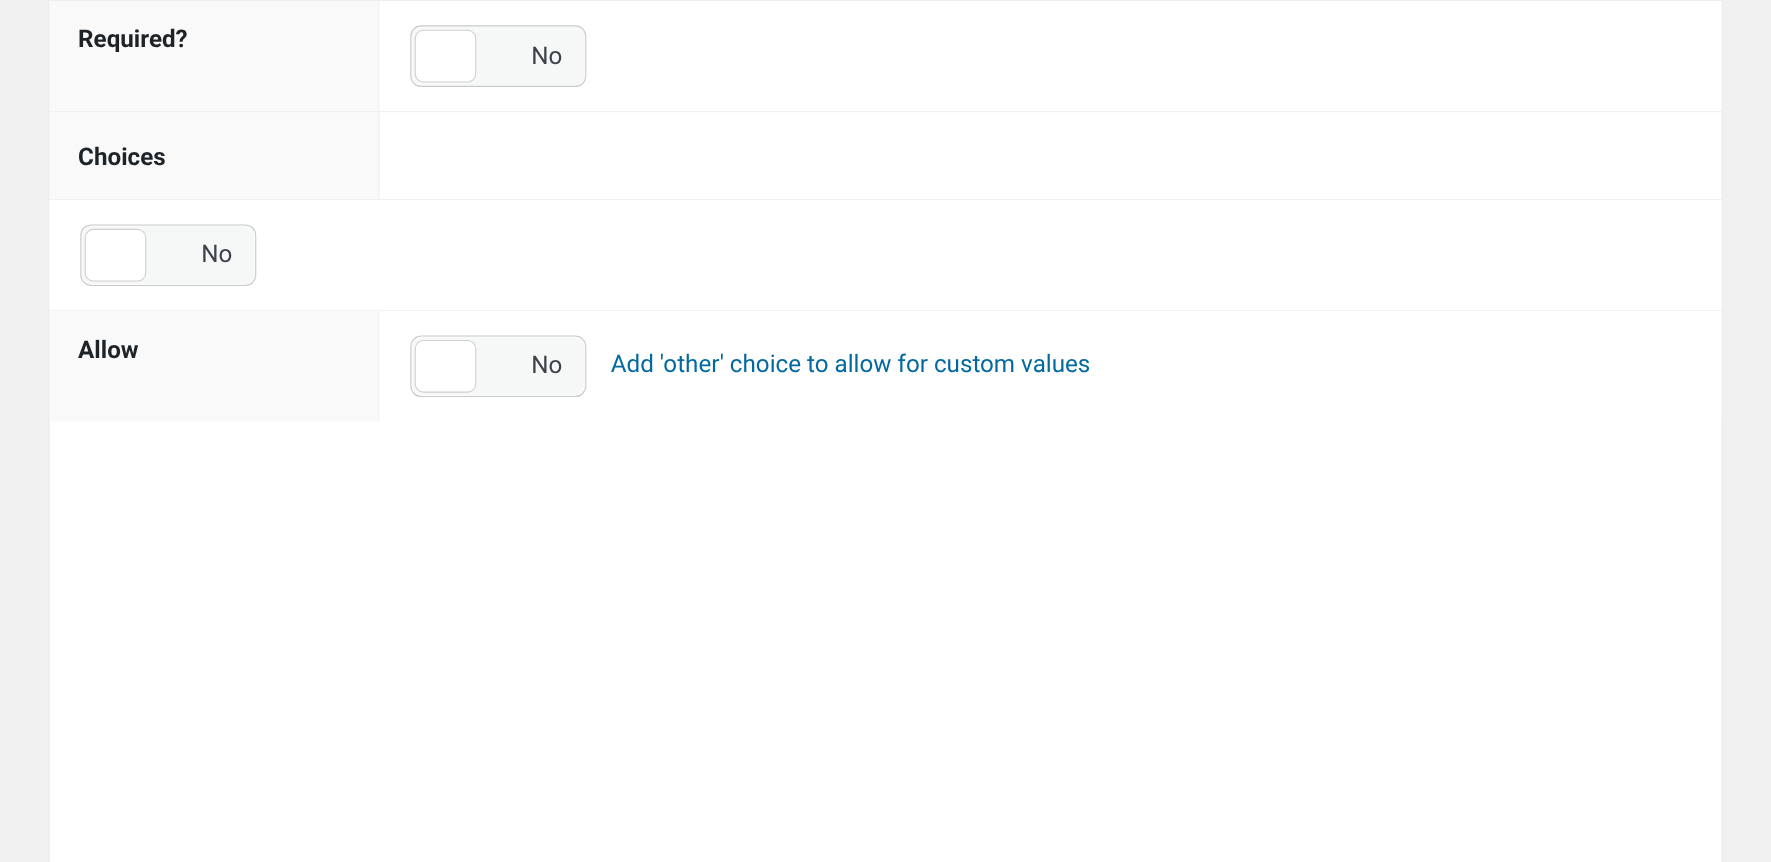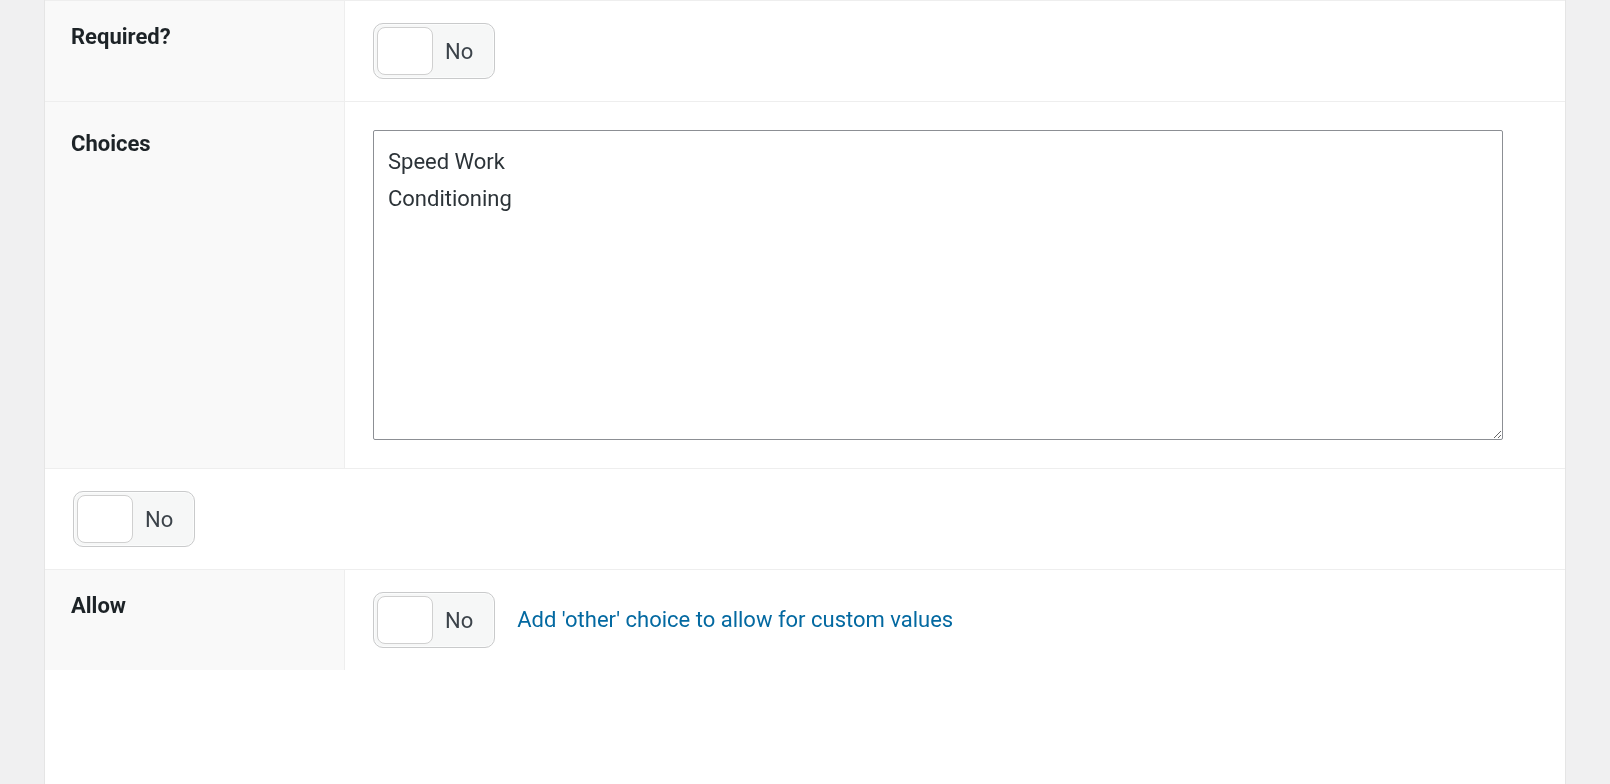--- a/index.html
+++ b/index.html
@@ -91,20 +91,21 @@
     border-radius: 8px;
     background: #ffffff;
     border: 1px solid #d0d0d0;
     box-sizing: border-box;
     margin-right: 8px;
   }
   .toggle .toggle-label {
     font-size: 22px;
     color: #3c434a;
     padding: 0 18px 0 4px;
+    margin-left: 38px;
   }
 
   textarea.choices {
     width: 1130px;
     max-width: 100%;
     height: 310px;
     box-sizing: border-box;
     border: 1px solid #8c8f94;
     border-radius: 2px;
     background: #ffffff;
@@ -148,24 +149,20 @@
           <div class="knob"></div>
           <span class="toggle-label">No</span>
         </div>
       </div>
     </div>
 
     <div class="row choices-row">
       <div class="label-cell">
         <p class="field-title">Choices</p>
       </div>
-      <div class="control-cell">
-        <textarea class="choices" id="choices-textarea" style="">Speed Work
-Conditioning</textarea>
-      </div>
     </div>
 
     <div class="row">
       <div class="control-cell">
         <div class="toggle">
           <div class="knob"></div>
           <span class="toggle-label">No</span>
         </div>
       </div>
     </div>

